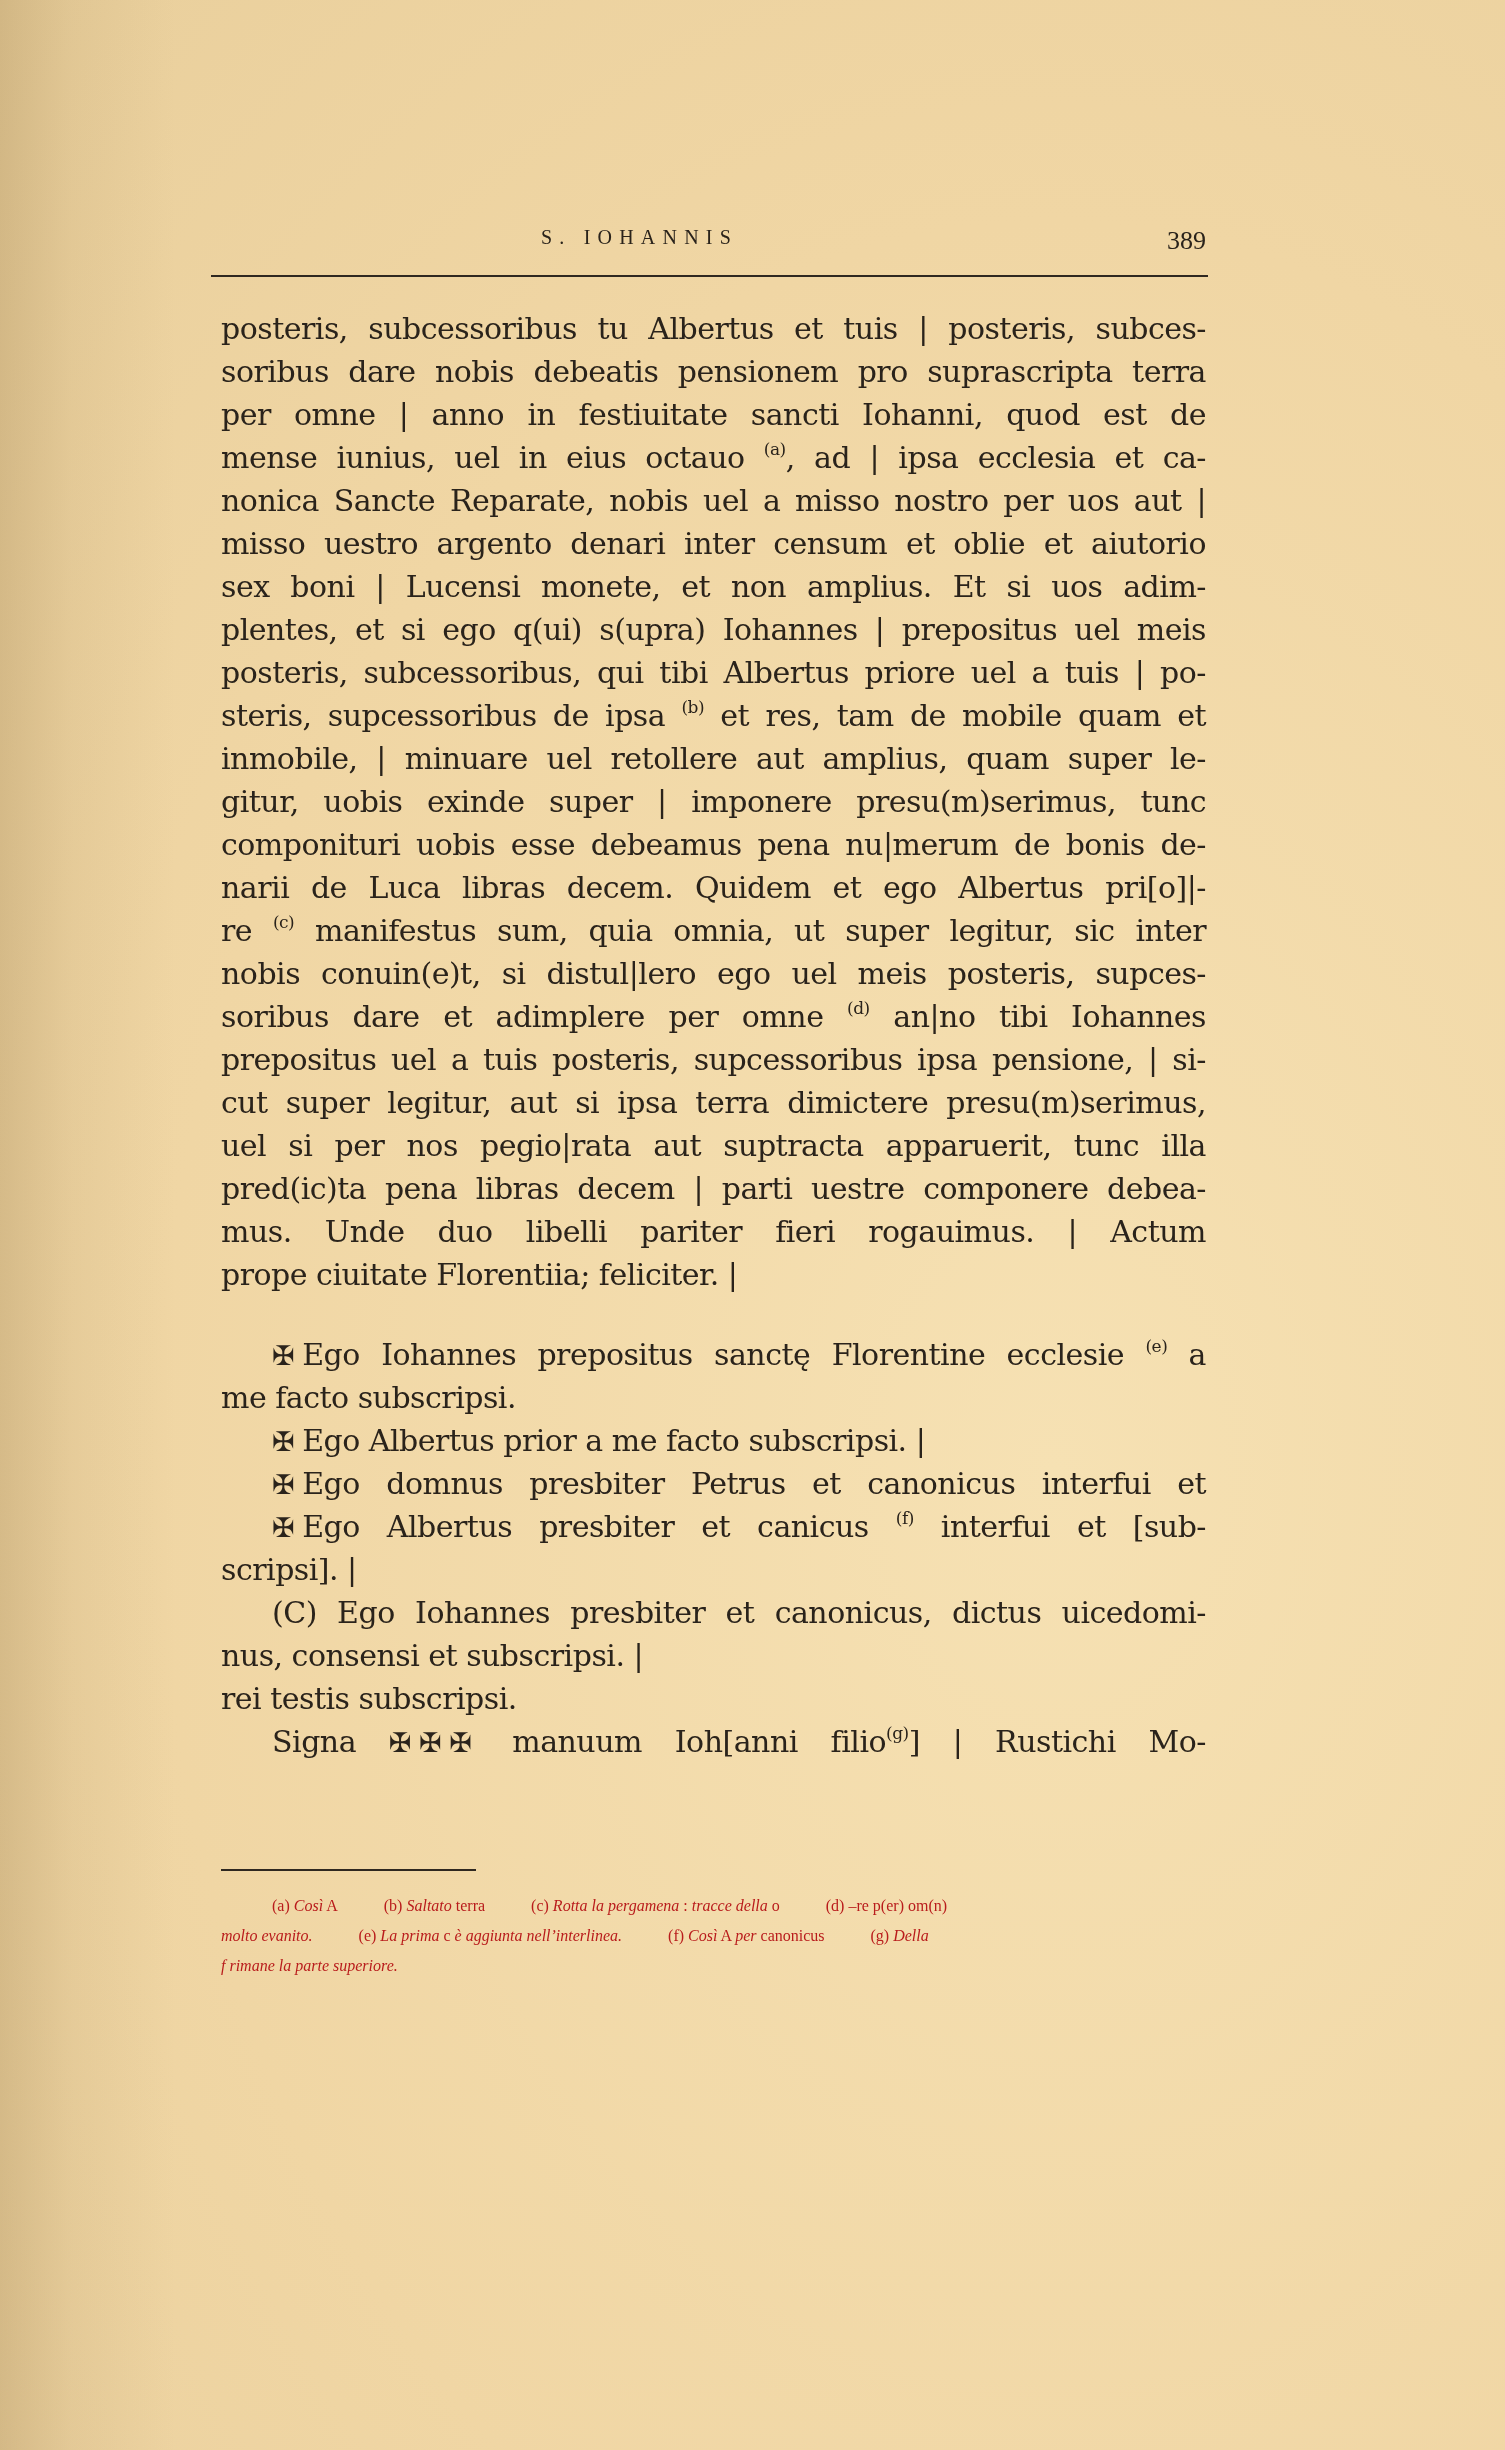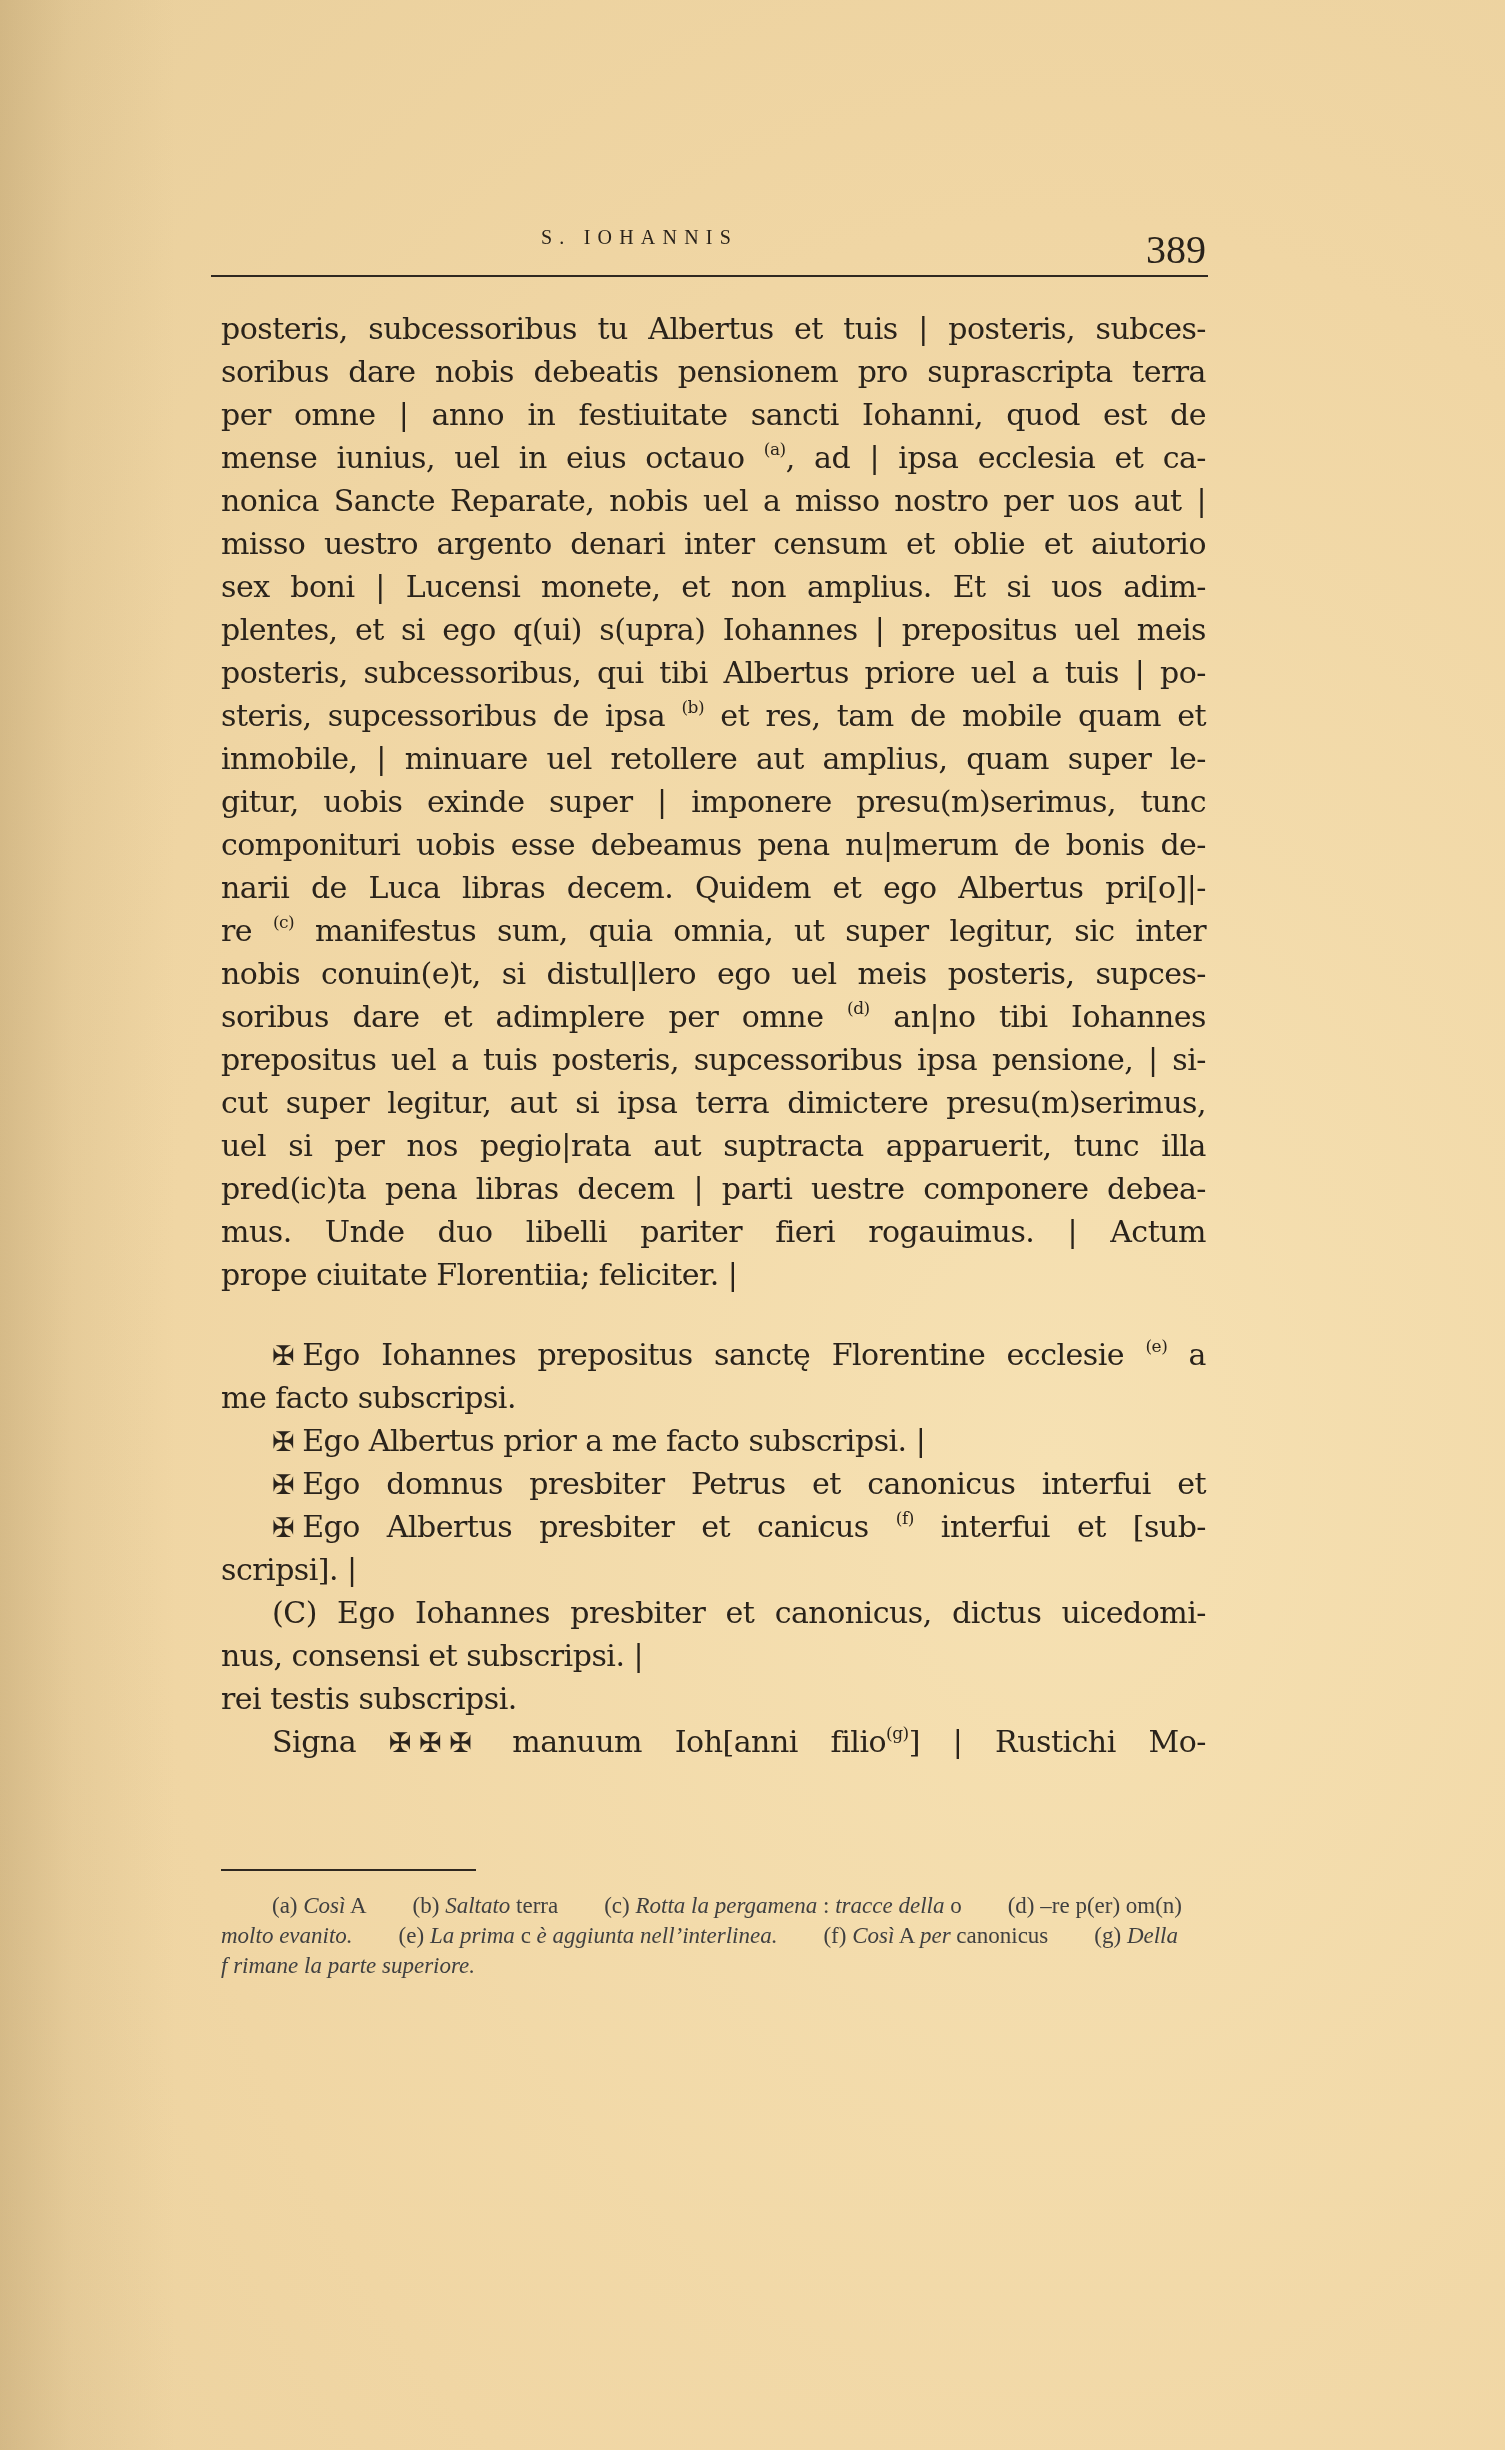--- a/index.html
+++ b/index.html
@@ -14,21 +14,21 @@
   }
   .page { position: absolute; left: 0; top: 0; width: 1505px; height: 2450px; }
   .header {
     position: absolute; left: 221px; top: 226px; width: 985px; height: 40px;
   }
   .running-title {
     position: absolute; left: 320px; top: 0; font-size: 20px; letter-spacing: 7.2px;
     font-family: "Liberation Serif", serif; color: #2a231b;
   }
   .page-number {
-    position: absolute; right: 0; top: 0; font-size: 40px;
+    position: absolute; right: 0; top: 0; font-size: 26px;
     font-family: "Liberation Serif", serif; color: #2a231b;
   }
   .header-rule {
     position: absolute; left: 211px; top: 275px; width: 997px; height: 2.4px;
     background: #2f2820;
   }
   .body-text { position: absolute; left: 221px; top: 307px; width: 985px; }
   .line {
     height: 43px; line-height: 43px; font-size: 30px; white-space: nowrap;
     text-align: justify; text-align-last: justify; display: block;
@@ -38,22 +38,22 @@
   .line.indent { padding-left: 51px; }
   .sup { font-size: 17px; vertical-align: 13px; line-height: 0; }
   .cross { font-size: 27px; display: inline-block; margin-right: 8px; }
   .gap { height: 37px; }
   .footnote-rule {
     position: absolute; left: 221px; top: 1869px; width: 255px; height: 2.4px;
     background: #2f2820;
   }
   .footnotes { position: absolute; left: 221px; top: 1891px; width: 985px; }
   .fn-line {
-    font-family: "Liberation Serif", serif; font-size: 23px; line-height: 30px;
-    height: 30px; white-space: nowrap; color: #404040;
+    font-family: "Liberation Serif", serif; font-size: 16px; line-height: 30px;
+    height: 30px; white-space: nowrap; color: #b91c1c;
   }
   .fn-line i { font-style: italic; }
   .fn-item { display: inline-block; }
 </style>
 </head>
 <body>
 
 <div class="page">
 
   <div class="header">

